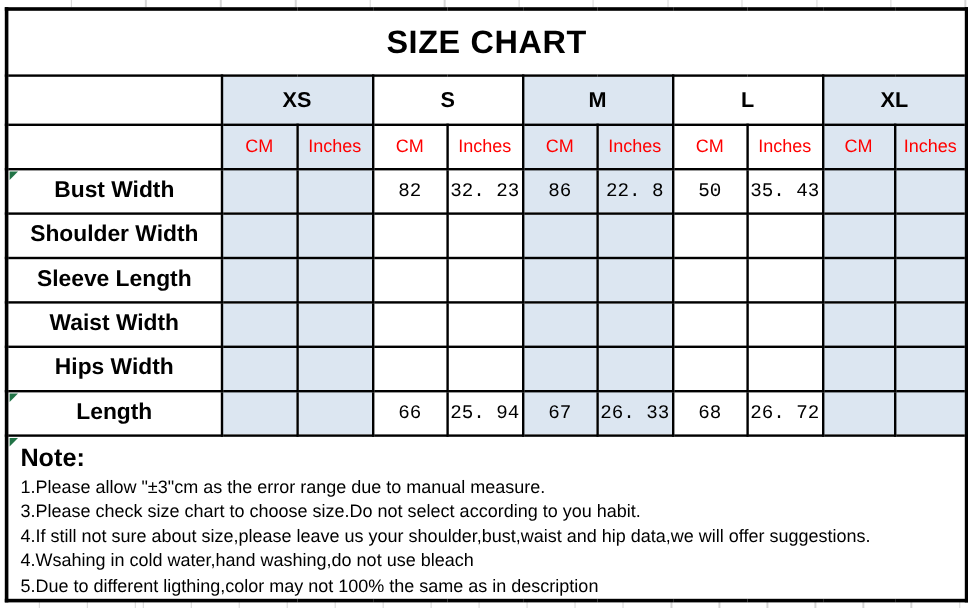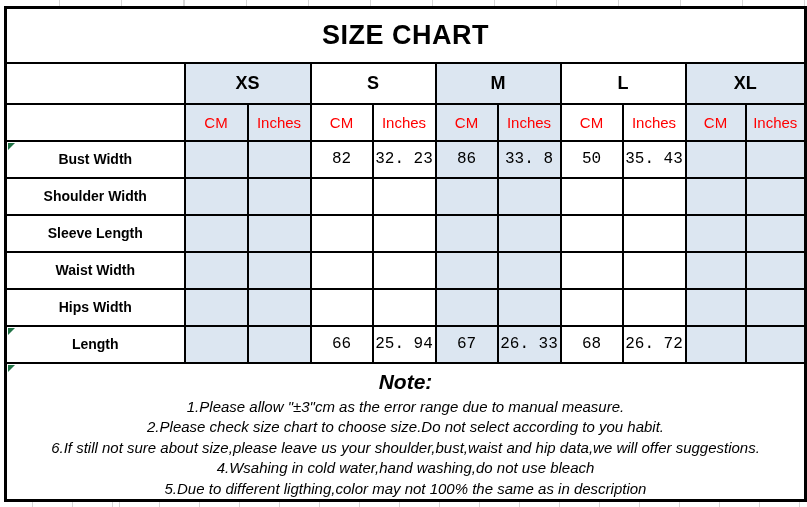--- a/index.html
+++ b/index.html
@@ -38,26 +38,26 @@
   tr.title-row{height:55px;}
   tr.title-row td{font-weight:700;font-size:27px;letter-spacing:0.5px;}
 
   tr.size-row{height:41px;}
   tr.size-row th{font-weight:700;font-size:18px;margin-left:32px;}
 
   tr.unit-row{height:37px;}
   tr.unit-row td{font-weight:400;font-size:15px;color:var(--unit-text);}
 
   tr.data-row{height:37px;}
-  tr.data-row th{font-weight:700;font-size:14px;}
+  tr.data-row th{font-weight:700;font-size:19px;}
   tr.data-row td{font-family:"Liberation Mono",monospace;font-size:16px;}
 
   tr.note-row{height:136px;}
   td.note-cell{
-    text-align:center;vertical-align:top;padding:6px 10px 0 10px;white-space:normal;font-style:italic;
+    text-align:left;vertical-align:top;padding:6px 10px 0 10px;white-space:normal;
   }
   .note-heading{font-weight:700;font-size:21px;margin-bottom:3px;}
   .note-line{font-size:15px;line-height:20.5px;}
 
   
   .flag{position:relative;}
   .flag::before{
     content:"";position:absolute;top:1px;left:1px;width:0;height:0;
     border-top:7px solid var(--flag-green);border-right:7px solid transparent;
   }
@@ -112,21 +112,21 @@
       <td class="sh">Inches</td>
     </tr>
 
     <tr class="data-row">
       <th class="flag">Bust Width</th>
       <td class="sh"></td>
       <td class="sh"></td>
       <td>82</td>
       <td>32. 23</td>
       <td class="sh">86</td>
-      <td class="sh">33. 8</td>
+      <td class="sh">22. 8</td>
       <td>50</td>
       <td>35. 43</td>
       <td class="sh"></td>
       <td class="sh"></td>
     </tr>
 
     <tr class="data-row">
       <th>Shoulder Width</th>
       <td class="sh"></td>
       <td class="sh"></td>
@@ -193,21 +193,21 @@
       <td>68</td>
       <td>26. 72</td>
       <td class="sh"></td>
       <td class="sh"></td>
     </tr>
 
     <tr class="note-row">
       <td colspan="11" class="note-cell flag">
         <div class="note-heading">Note:</div>
         <div class="note-line">1.Please allow "±3"cm as the error range due to manual measure.</div>
-        <div class="note-line">2.Please check size chart to choose size.Do not select according to you habit.</div>
-        <div class="note-line">6.If still not sure about size,please leave us your shoulder,bust,waist and hip data,we will offer suggestions.</div>
+        <div class="note-line">3.Please check size chart to choose size.Do not select according to you habit.</div>
+        <div class="note-line">4.If still not sure about size,please leave us your shoulder,bust,waist and hip data,we will offer suggestions.</div>
         <div class="note-line">4.Wsahing in cold water,hand washing,do not use bleach</div>
         <div class="note-line">5.Due to different ligthing,color may not 100% the same as in description</div>
       </td>
     </tr>
   </tbody>
     </table>
 </div>
 
 </body></html>

